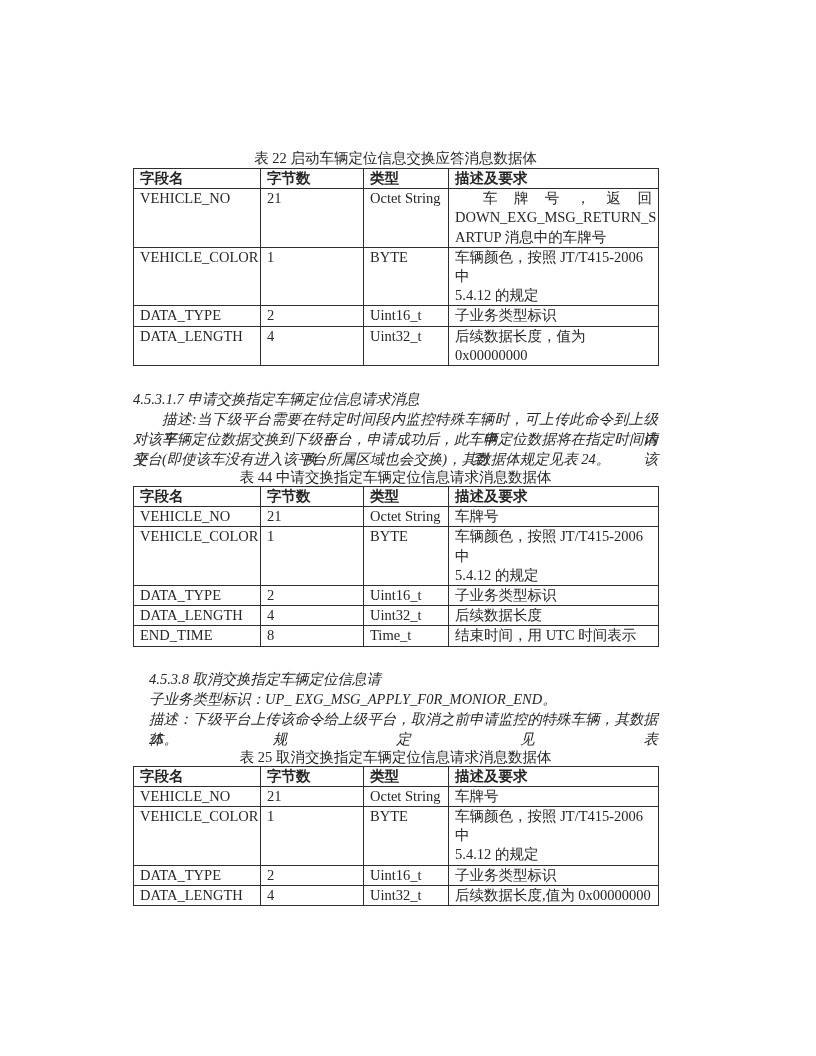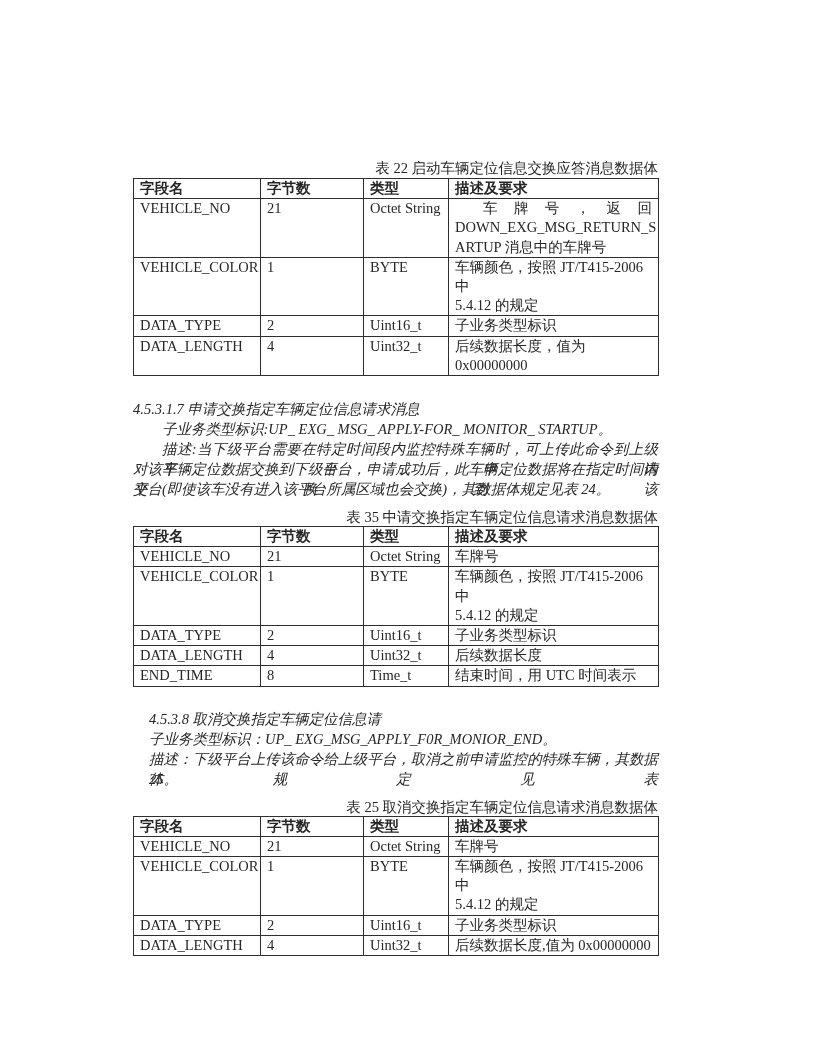--- a/index.html
+++ b/index.html
@@ -16,25 +16,24 @@
     font-size: 14.5px;
     overflow: hidden;
   }
   .page {
     position: absolute;
     left: 133px;
     top: 149px;
     width: 525px;
   }
   .tbl-caption {
-    text-align: right;
+    text-align: center;
     line-height: 19px;
     height: 19px;
     white-space: nowrap;
-    margin-top: 10px;
   }
   .tbl-caption.small {
     line-height: 17px;
     height: 17px;
   }
   table.spec {
     border-collapse: collapse;
     table-layout: fixed;
     width: 525px;
   }
@@ -130,27 +129,26 @@
       <td>Uint32_t</td>
       <td>
         <div>后续数据长度，值为 0x00000000</div>
       </td>
     </tr>
   </tbody>
     </table>
 
   <div class="sec1">
     <div class="textline">4.5.3.1.7 申请交换指定车辆定位信息请求消息</div>
-    <div class="textline indent">子业务类型标识:UP_ EXG_ MSG_ APPLY-FOR_ MONITOR_ STARTUP。</div>
     <div class="textline fill indent">描述:当下级平台需要在特定时间段内监控特殊车辆时，可上传此命令到上级平台申请</div>
     <div class="textline fill">对该车辆定位数据交换到下级平台，申请成功后，此车辆定位数据将在指定时间内交换到该</div>
     <div class="textline">平台(即使该车没有进入该平台所属区域也会交换)，其数据体规定见表 24。</div>
   </div>
 
-  <div class="tbl-caption small">表 35 中请交换指定车辆定位信息请求消息数据体</div>
+  <div class="tbl-caption small">表 44 中请交换指定车辆定位信息请求消息数据体</div>
   <table class="spec">
     <colgroup>
         <col class="c1">
         <col class="c2">
         <col class="c3">
         <col class="c4">
       </colgroup>
     <tbody>
         <tr>
       <th>字段名</th>

